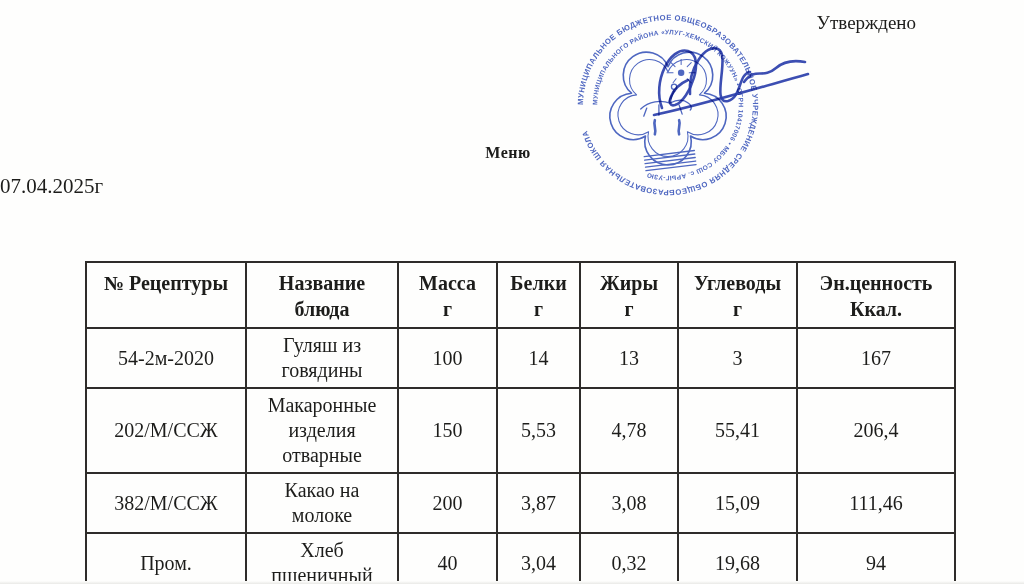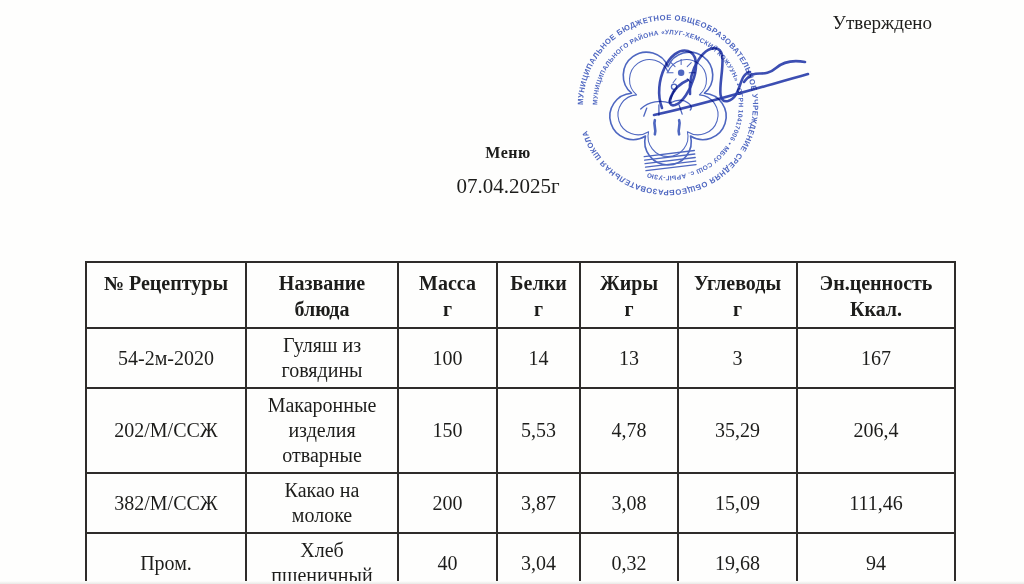--- a/index.html
+++ b/index.html
@@ -8,40 +8,40 @@
     background:#fefefdff;
     background-color:#fefefd;
     font-family:"Liberation Serif", serif;
     color:#1d1d1b;
     position:relative;
     overflow:hidden;
   }
 
   
   .approval {
-    position:absolute; top:9px; right:92px;
+    position:absolute; top:9px; right:108px;
     text-align:left;
     font-size:19px; line-height:27px;
     white-space:nowrap;
   }
   .sig-line {
     display:inline-block; width:92px; height:0.85em;
     border-bottom:1.6px solid #2b2b29;
     margin-right:3px;
   }
 
   
   .menu-title {
     position:absolute; top:144px; left:0; width:1016px;
     text-align:center; font-size:16px; font-weight:bold;
     letter-spacing:0.5px;
   }
   .menu-date {
     position:absolute; top:174px; left:0; width:1016px;
-    text-align:center; font-size:21px;
+    font-size:21px;
   }
 
   
   .stamp {
     position:absolute; left:572px; top:6px;
     width:192px; height:192px;
     mix-blend-mode:multiply;
     opacity:0.85;
   }
   .ring-t1 {
@@ -213,21 +213,21 @@
     <td>13</td>
     <td>3</td>
     <td>167</td>
   </tr>
   <tr class="r1">
     <td>202/М/ССЖ</td>
     <td>Макаронные изделия отварные</td>
     <td>150</td>
     <td>5,53</td>
     <td>4,78</td>
-    <td>35,29</td>
+    <td>55,41</td>
     <td>206,4</td>
   </tr>
   <tr class="r2">
     <td>382/М/ССЖ</td>
     <td>Какао на молоке</td>
     <td>200</td>
     <td>3,87</td>
     <td>3,08</td>
     <td>15,09</td>
     <td>111,46</td>

